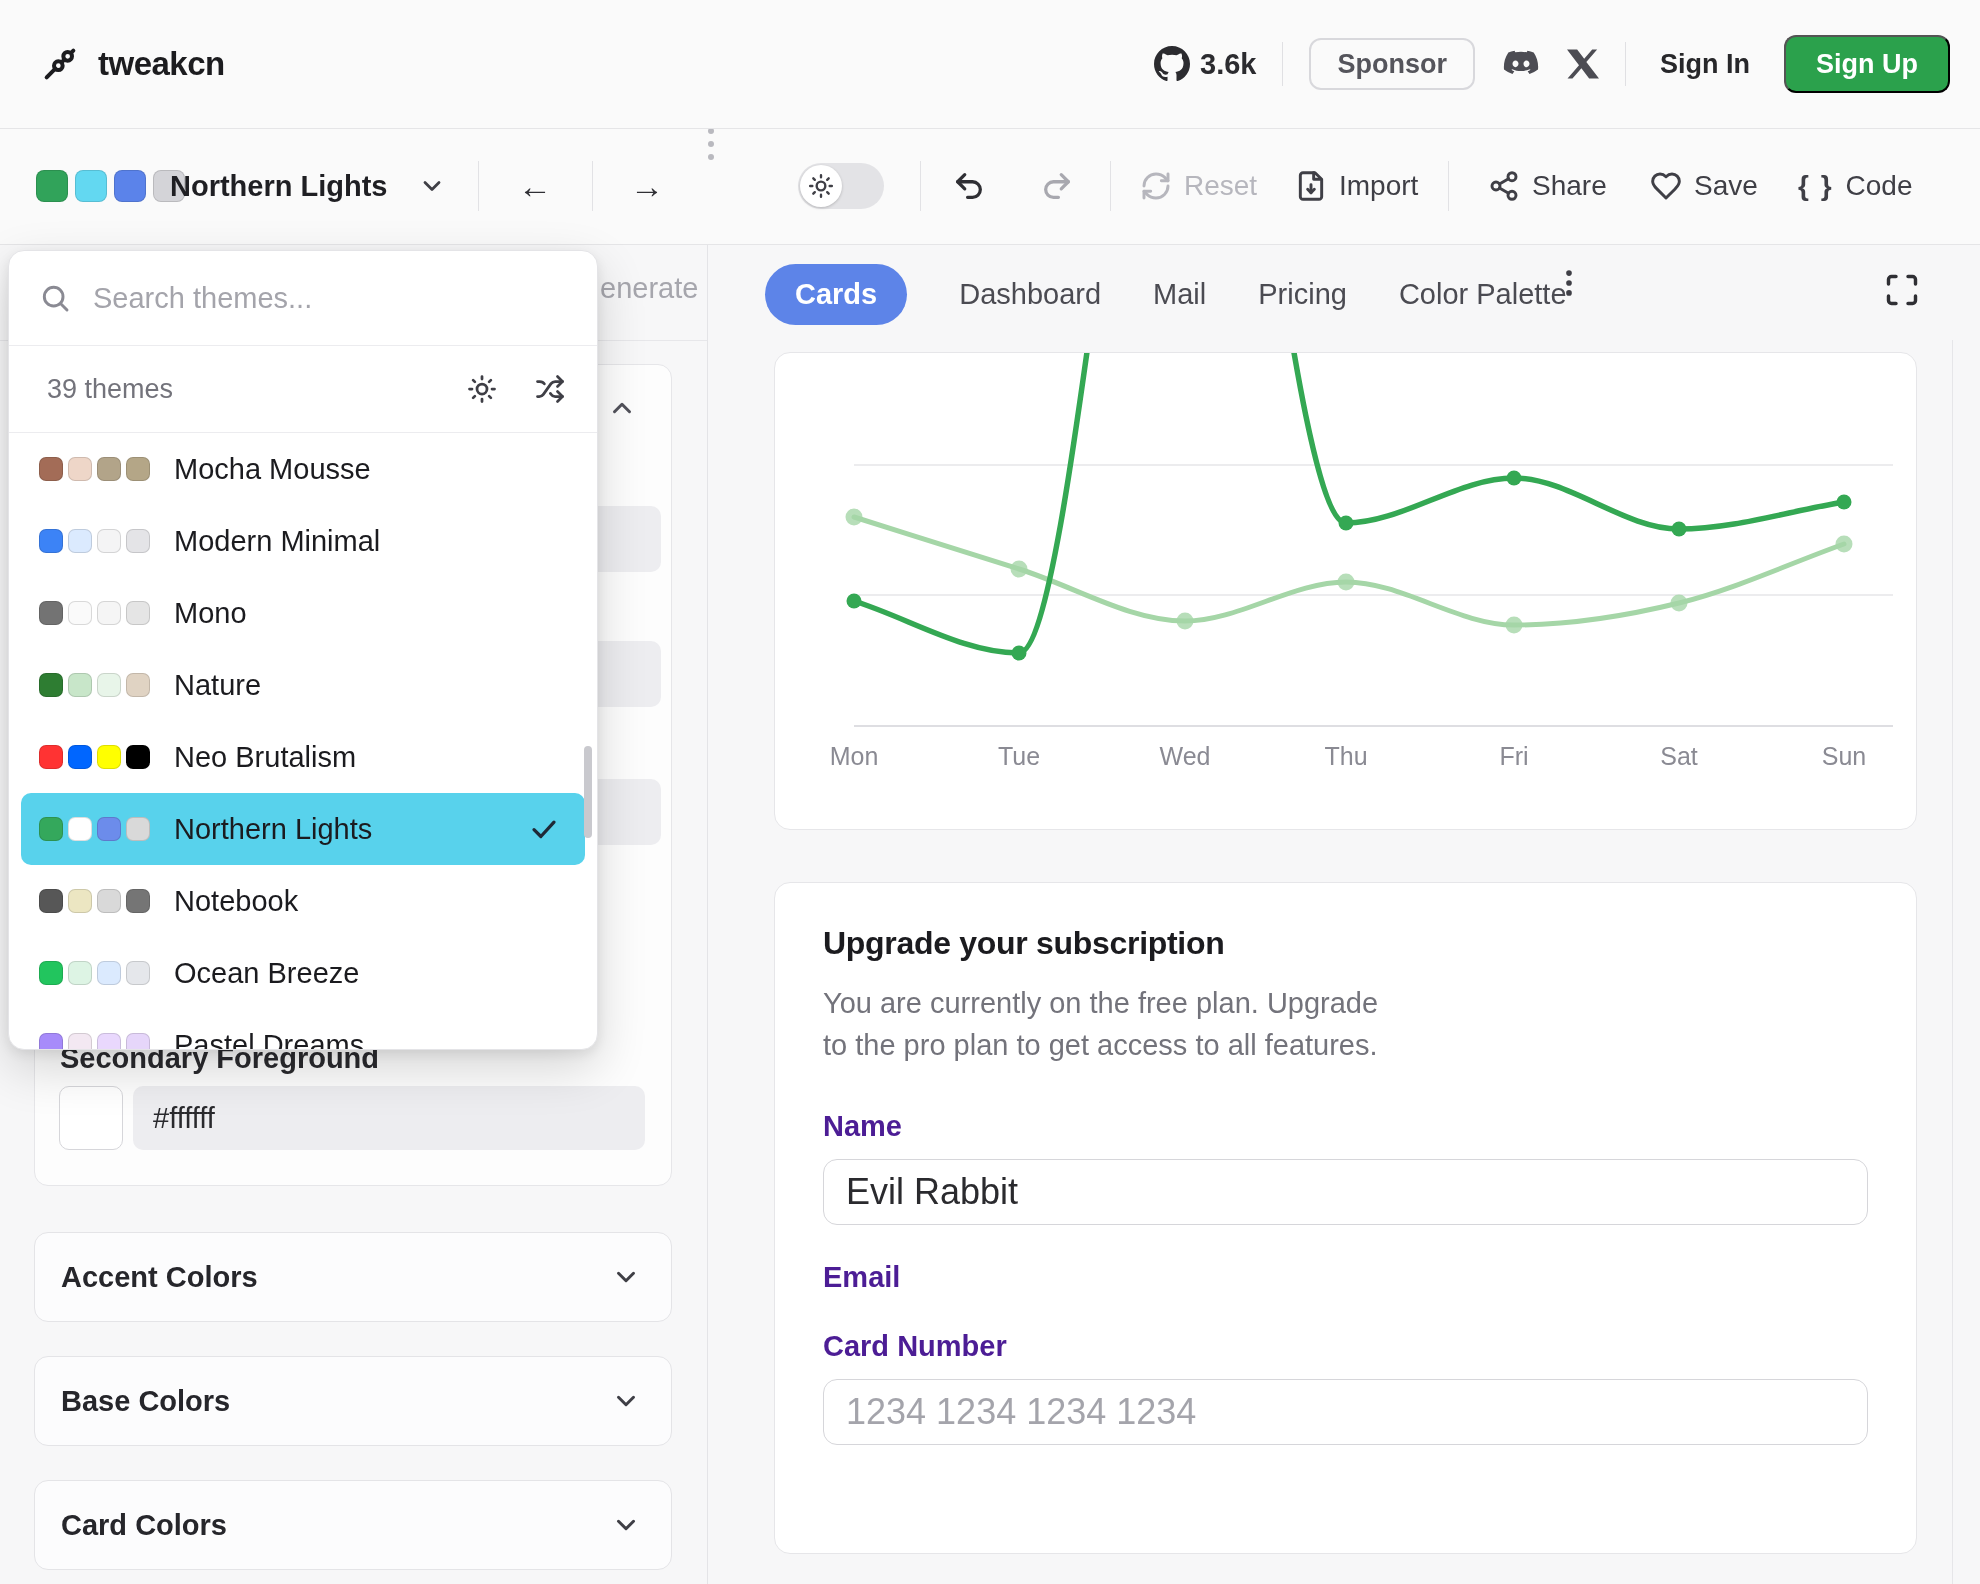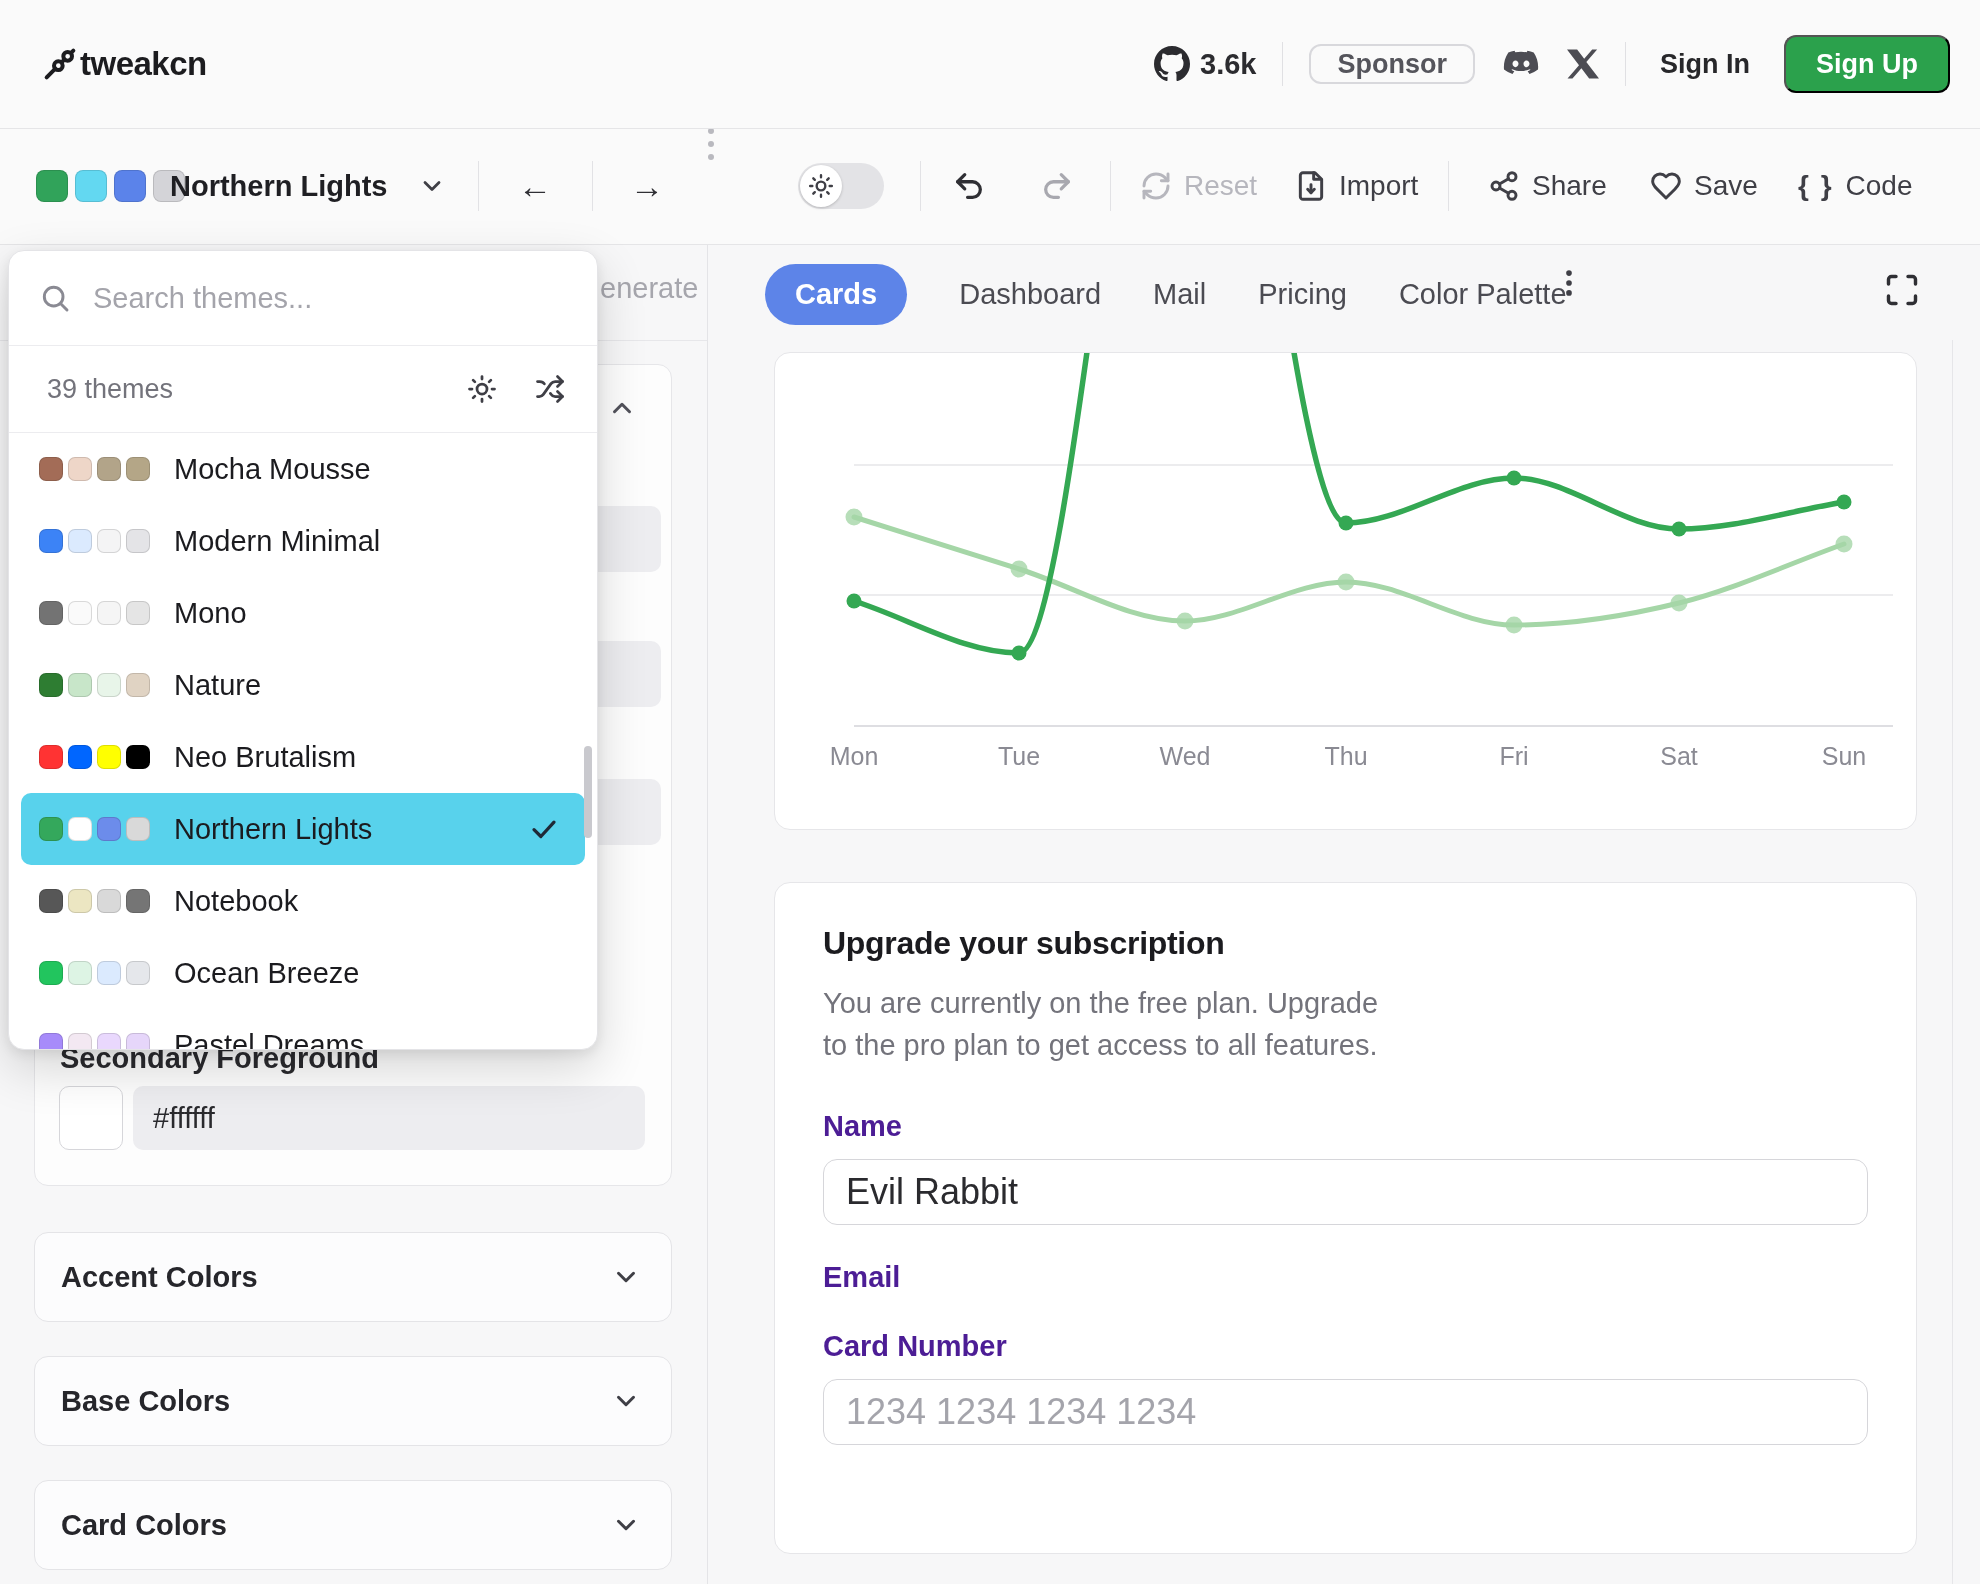--- a/index.html
+++ b/index.html
@@ -5,26 +5,26 @@
   html,body{margin:0;padding:0;}
   body{width:1980px;height:1584px;position:relative;overflow:hidden;
        font-family:"Liberation Sans","DejaVu Sans",sans-serif;
        background:#f7f7f8;color:#18181b;}
   .abs{position:absolute;}
   svg{display:block;overflow:hidden;}
   .ic{display:inline-flex;align-items:center;justify-content:center;}
 
   
   #topbar{left:0;top:0;width:1980px;height:128px;background:#fafafa;border-bottom:1px solid #e5e5e7;z-index:6;}
-  #brand{left:40px;top:0;height:128px;display:flex;align-items:center;justify-content:flex-end;}
+  #brand{left:40px;top:0;height:128px;display:flex;align-items:center;gap:18px;justify-content:flex-end;}
   #brand .name{font-size:33px;font-weight:700;letter-spacing:-.5px;color:#1c1c1f;}
   #hdr-right{right:30px;top:0;height:128px;display:flex;align-items:center;gap:26px;}
   .hdr-sep{width:1px;height:44px;background:#e0e0e3;}
   #gh{display:flex;align-items:center;gap:10px;font-size:29px;font-weight:700;color:#2b2b2f;}
-  #sponsor-btn{height:40px;padding:0 26px;border:2px solid #d8d8dc;border-radius:12px;
+  #sponsor-btn{height:52px;padding:0 26px;border:2px solid #d8d8dc;border-radius:12px;
       display:flex;align-items:center;font-size:27px;font-weight:600;color:#55555c;background:#fafafa;}
   .soc{color:#4c4c53;}
   #signin{font-size:27px;font-weight:600;color:#27272a;padding:0 8px;}
   #signup-btn{height:58px;padding:0 30px;border-radius:12px;background:#2ba14c;color:#fff;
       display:flex;align-items:center;font-size:27px;font-weight:600;}
 
   
   #toolbar{left:0;top:128px;width:1980px;height:116px;background:#fafafa;border-bottom:1px solid #e5e5e7;z-index:5;}
   .tb-item{position:absolute;top:0;height:116px;display:flex;align-items:center;}
   .tb-sep{position:absolute;top:33px;width:1px;height:50px;background:#e2e2e5;}

